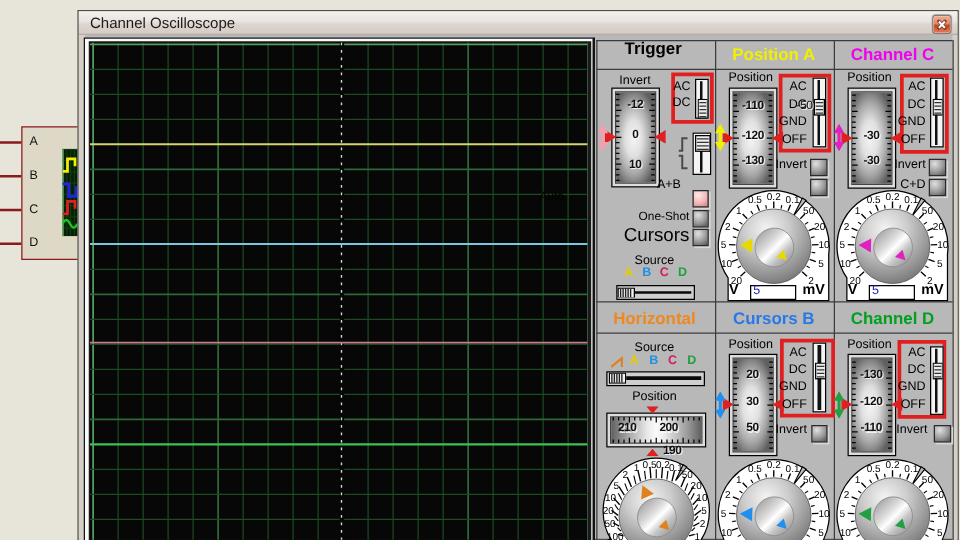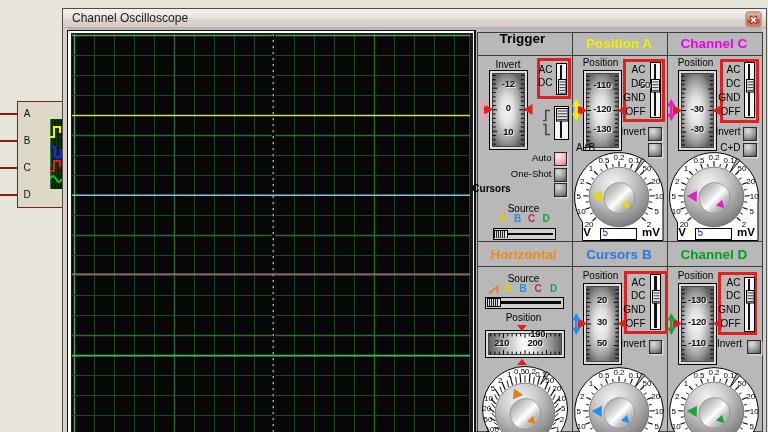--- a/index.html
+++ b/index.html
@@ -189,23 +189,23 @@
   </svg>
 <div style="position:absolute;left:554px;top:106px;width:14.5px;height:33.5px;border:1.5px solid #000;background:#f4f4f4"></div>
 <div style="position:absolute;left:560.15px;top:108px;width:2.2px;height:29.5px;background:#111"></div>
 <svg style="position:absolute;left:555.5px;top:108.25px" width="12.5" height="13.5" viewBox="0 0 12.5 13.5">
     <rect x="0.5" y="0.5" width="11.5" height="12.5" fill="#ececec" stroke="#000"></rect>
     <line x1="1.5" y1="3" x2="11.0" y2="3" stroke="#333" stroke-width="1"></line>
     <line x1="1.5" y1="5.8" x2="11.0" y2="5.8" stroke="#333" stroke-width="1"></line>
     <line x1="1.5" y1="8.6" x2="11.0" y2="8.6" stroke="#333" stroke-width="1"></line>
     <line x1="1.5" y1="11.399999999999999" x2="11.0" y2="11.399999999999999" stroke="#333" stroke-width="1"></line>
   </svg>
-<div style="position:absolute;left:431.5px;top:152.16px;width:120px;text-align:right;font-size:9.5px;color:#000;font-weight:400;line-height:11.4px;">Auto</div>
+<div style="position:absolute;left:431.5px;top:152.16px;width:120px;text-align:left;font-size:9.5px;color:#000;font-weight:400;line-height:11.4px;">Auto</div>
 <div style="position:absolute;left:431.5px;top:167.66px;width:120px;text-align:right;font-size:9.5px;color:#000;font-weight:400;line-height:11.4px;">One-Shot</div>
-<div style="position:absolute;left:431.5px;top:183.16px;width:120px;text-align:center;font-size:10px;color:#000;font-weight:700;line-height:11.4px;">Cursors</div>
+<div style="position:absolute;left:431.5px;top:183.16px;width:120px;text-align:right;font-size:15px;color:#000;font-weight:400;line-height:11.4px;">Cursors</div>
 <div style="position:absolute;left:553.5px;top:152px;width:13.5px;height:14px;background:radial-gradient(circle at 32% 25%, #ffeaea 0%, #f4b8b8 55%, #d97878 100%);border:1px solid #2a2a2a;box-shadow:1.5px 1.5px 0 #d8d8d8"></div>
 <div style="position:absolute;left:553.5px;top:167.5px;width:13.5px;height:14px;background:radial-gradient(circle at 32% 25%, #e0e0e0 0%, #9a9a9a 55%, #505050 100%);border:1px solid #2a2a2a;box-shadow:1.5px 1.5px 0 #d8d8d8"></div>
 <div style="position:absolute;left:553.5px;top:183px;width:13.5px;height:14px;background:radial-gradient(circle at 32% 25%, #e0e0e0 0%, #9a9a9a 55%, #505050 100%);border:1px solid #2a2a2a;box-shadow:1.5px 1.5px 0 #d8d8d8"></div>
 <div style="position:absolute;left:463.5px;top:203.3px;width:120px;text-align:center;font-size:10px;color:#000;font-weight:400;line-height:12.0px;">Source</div>
 <div style="position:absolute;left:443px;top:213.10000000000002px;width:120px;text-align:center;font-size:10px;color:#e8cc00;font-weight:700;line-height:12.0px;">A</div>
 <div style="position:absolute;left:457.5px;top:213.10000000000002px;width:120px;text-align:center;font-size:10px;color:#2090e0;font-weight:700;line-height:12.0px;">B</div>
 <div style="position:absolute;left:471.5px;top:213.10000000000002px;width:120px;text-align:center;font-size:10px;color:#d02060;font-weight:700;line-height:12.0px;">C</div>
 <div style="position:absolute;left:486px;top:213.10000000000002px;width:120px;text-align:center;font-size:10px;color:#20a040;font-weight:700;line-height:12.0px;">D</div>
 <div style="position:absolute;left:492.5px;top:228.2px;width:63px;height:11.8px;border:1.5px solid #000;background:#cfcfcf"></div>
 <svg style="position:absolute;left:494.3px;top:229.7px" width="14" height="8.8" viewBox="0 0 14 8.8">
@@ -274,21 +274,21 @@
 <div style="position:absolute;left:649.5px;top:62.3px;width:11px;height:56px;border:1.5px solid #000;background:#f4f4f4"></div>
 <div style="position:absolute;left:653.9px;top:64.3px;width:2.2px;height:52px;background:#111"></div>
 <svg style="position:absolute;left:651.0px;top:79.05px" width="9" height="13.5" viewBox="0 0 9 13.5">
     <rect x="0.5" y="0.5" width="8" height="12.5" fill="#ececec" stroke="#000"></rect>
     <line x1="1.5" y1="3" x2="7.5" y2="3" stroke="#333" stroke-width="1"></line>
     <line x1="1.5" y1="5.8" x2="7.5" y2="5.8" stroke="#333" stroke-width="1"></line>
     <line x1="1.5" y1="8.6" x2="7.5" y2="8.6" stroke="#333" stroke-width="1"></line>
     <line x1="1.5" y1="11.399999999999999" x2="7.5" y2="11.399999999999999" stroke="#333" stroke-width="1"></line>
   </svg>
 <div style="position:absolute;left:525.5px;top:126.10000000000001px;width:120px;text-align:right;font-size:10px;color:#000;font-weight:400;line-height:12.0px;">Invert</div>
-<div style="position:absolute;left:525.5px;top:142.10000000000002px;width:120px;text-align:center;font-size:10px;color:#000;font-weight:400;line-height:12.0px;">A+B</div>
+<div style="position:absolute;left:525.5px;top:142.10000000000002px;width:120px;text-align:left;font-size:10px;color:#000;font-weight:400;line-height:12.0px;">A+B</div>
 <div style="position:absolute;left:648px;top:126.5px;width:13.5px;height:14px;background:radial-gradient(circle at 32% 25%, #e0e0e0 0%, #9a9a9a 55%, #505050 100%);border:1px solid #2a2a2a;box-shadow:1.5px 1.5px 0 #d8d8d8"></div>
 <div style="position:absolute;left:648px;top:142.5px;width:13.5px;height:14px;background:radial-gradient(circle at 32% 25%, #e0e0e0 0%, #9a9a9a 55%, #505050 100%);border:1px solid #2a2a2a;box-shadow:1.5px 1.5px 0 #d8d8d8"></div>
 <svg style="position:absolute;left:566.5px;top:145px" width="104" height="104" viewBox="0 0 104 104">
     <path d="M15.5 95.5 L15.5 77.28 A44.4 44.4 0 1 1 95.99 58 L95.99 95.5 Z" fill="#ffffff" stroke="#000" stroke-width="1"></path>
     <path d="M67.79 27.68 L74.92 13.39 L77.95 15.36 Z" fill="#b8b8b8" stroke="#000" stroke-width="0.9"></path>
     <line x1="29.26" y1="72.48" x2="25.40" y2="75.95" stroke="#000" stroke-width="1.1"></line>
     <text x="22.13" y="81.90" font-size="8" text-anchor="middle" fill="#000">20</text>
     <line x1="25.77" y1="67.76" x2="23.20" y2="69.31" stroke="#000" stroke-width="0.9"></line>
     <line x1="23.25" y1="62.47" x2="18.36" y2="64.24" stroke="#000" stroke-width="1.1"></line>
     <text x="14.22" y="68.75" font-size="8" text-anchor="middle" fill="#000">10</text>
@@ -531,21 +531,21 @@
     <line x1="58.5" y1="17.1" x2="58.5" y2="21.4" stroke="#000" stroke-width="1"></line>
     <line x1="62.8" y1="0.6" x2="62.8" y2="3.4" stroke="#000" stroke-width="1"></line>
     <line x1="62.8" y1="18.6" x2="62.8" y2="21.4" stroke="#000" stroke-width="1"></line>
     <line x1="67.1" y1="0.6" x2="67.1" y2="3.4" stroke="#000" stroke-width="1"></line>
     <line x1="67.1" y1="18.6" x2="67.1" y2="21.4" stroke="#000" stroke-width="1"></line>
     <line x1="71.4" y1="0.6" x2="71.4" y2="3.4" stroke="#000" stroke-width="1"></line>
     <line x1="71.4" y1="18.6" x2="71.4" y2="21.4" stroke="#000" stroke-width="1"></line>
   </svg>
 <div style="position:absolute;left:441.8px;top:337.16px;width:120px;text-align:center;font-size:9.5px;color:#111;font-weight:700;line-height:11.4px;text-shadow:1px 1px 0 rgba(255,255,255,0.75);letter-spacing:-0.3px">210</div>
 <div style="position:absolute;left:475px;top:337.16px;width:120px;text-align:center;font-size:9.5px;color:#111;font-weight:700;line-height:11.4px;text-shadow:1px 1px 0 rgba(255,255,255,0.75);letter-spacing:-0.3px">200</div>
-<div style="position:absolute;left:477.79999999999995px;top:328px;width:120px;text-align:center;font-size:9.5px;color:#111;font-weight:700;line-height:11.4px;text-shadow:1px 1px 0 rgba(255,255,255,0.75);letter-spacing:-0.3px">190</div>
+<div style="position:absolute;left:477.79999999999995px;top:355px;width:120px;text-align:center;font-size:9.5px;color:#111;font-weight:700;line-height:11.4px;text-shadow:1px 1px 0 rgba(255,255,255,0.75);letter-spacing:-0.3px">190</div>
 <svg style="position:absolute;left:516.5px;top:324.5px" width="10" height="6" viewBox="0 0 10 6">
     <path d="M0 0 L10 0 L5 6 Z" fill="#e02020"></path>
   </svg>
 <svg style="position:absolute;left:516.5px;top:359px" width="10" height="6" viewBox="0 0 10 6">
     <path d="M0 6 L10 6 L5 0 Z" fill="#e02020"></path>
   </svg>
 <svg style="position:absolute;left:472.5px;top:356.5px" width="104" height="104" viewBox="0 0 104 104">
     <path d="M52 52 L21.95 82.05 A42.5 42.5 0 1 1 82.05 82.05 Z" fill="#ffffff" stroke="#000" stroke-width="1"></path>
     <path d="M67.48 27.48 L73.48 14.75 L76.40 16.59 Z" fill="#b8b8b8" stroke="#000" stroke-width="0.9"></path>
     <line x1="25.77" y1="71.76" x2="21.31" y2="70.44" stroke="#000" stroke-width="1.1"></line>

